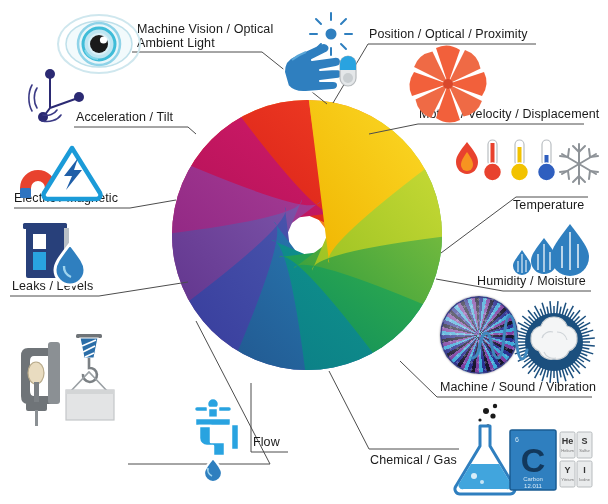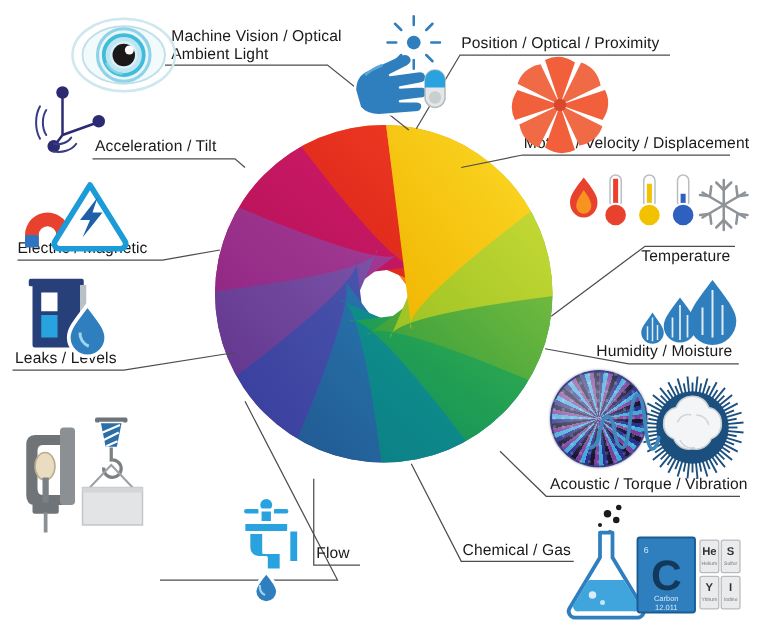--- a/index.html
+++ b/index.html
@@ -141,22 +141,22 @@
       <path d="M74,127 L188,127 L196,134"></path>
     </g>
   </svg>
 
   <div class="lbl" style="left:137px;top:22px;">Machine Vision / Optical
 Ambient Light</div>
   <div class="lbl" style="left:76px;top:110px;">Acceleration / Tilt</div>
   <div class="lbl" style="left:14px;top:191px;">Electric / Magnetic</div>
   <div class="lbl" style="left:12px;top:279px;">Leaks / Levels</div>
   <div class="lbl" style="left:253px;top:435px;">Flow</div>
-  <div class="lbl" style="left:370px;top:433px;">Chemical / Gas</div>
-  <div class="lbl" style="left:440px;top:380px;">Acoustic / Torque / Vibration</div>
+  <div class="lbl" style="left:370px;top:453px;">Chemical / Gas</div>
+  <div class="lbl" style="left:440px;top:380px;">Machine / Sound / Vibration</div>
   <div class="lbl" style="left:477px;top:274px;">Humidity / Moisture</div>
   <div class="lbl" style="left:513px;top:180px;margin-top:18px;">Temperature</div>
   <div class="lbl" style="left:419px;top:107px;">Motion / Velocity / Displacement</div>
   <div class="lbl" style="left:369px;top:27px;">Position / Optical / Proximity</div>
 
   <div class="iconbox" style="left:57px;top:8px;">
     <svg width="84" height="72" viewBox="0 0 84 72">
       <ellipse cx="42" cy="36" rx="41" ry="29" fill="none" stroke="#cfe7ee" stroke-width="2"></ellipse>
       <ellipse cx="42" cy="36" rx="33" ry="23" fill="#f2fafc" stroke="#bfe0ea" stroke-width="1.5"></ellipse>
       <circle cx="42" cy="36" r="21" fill="#e8f6fa" stroke="#8fd3e8" stroke-width="2.5"></circle>

